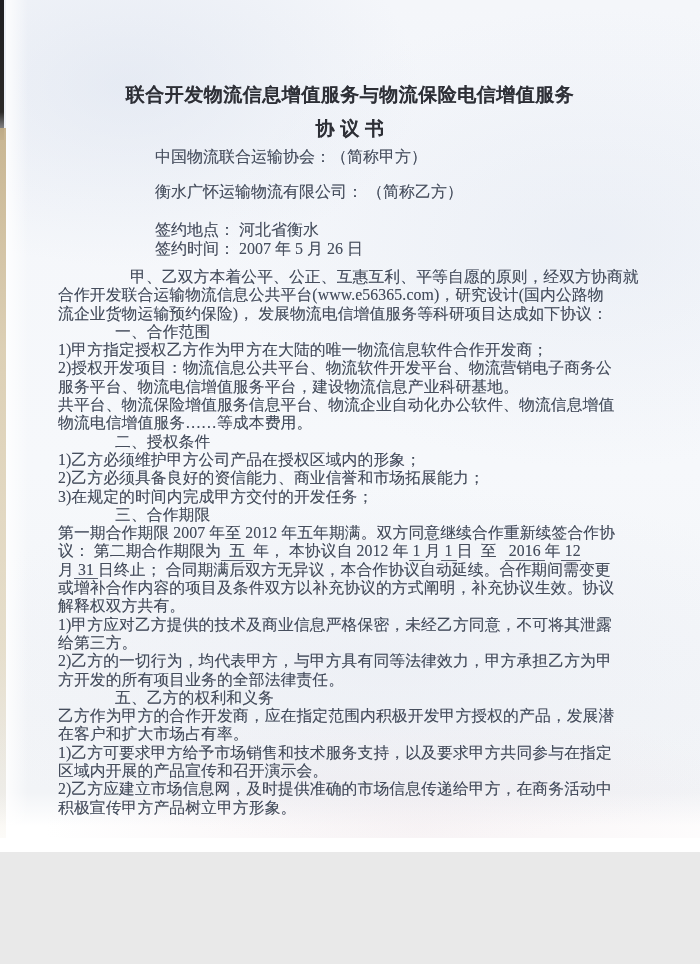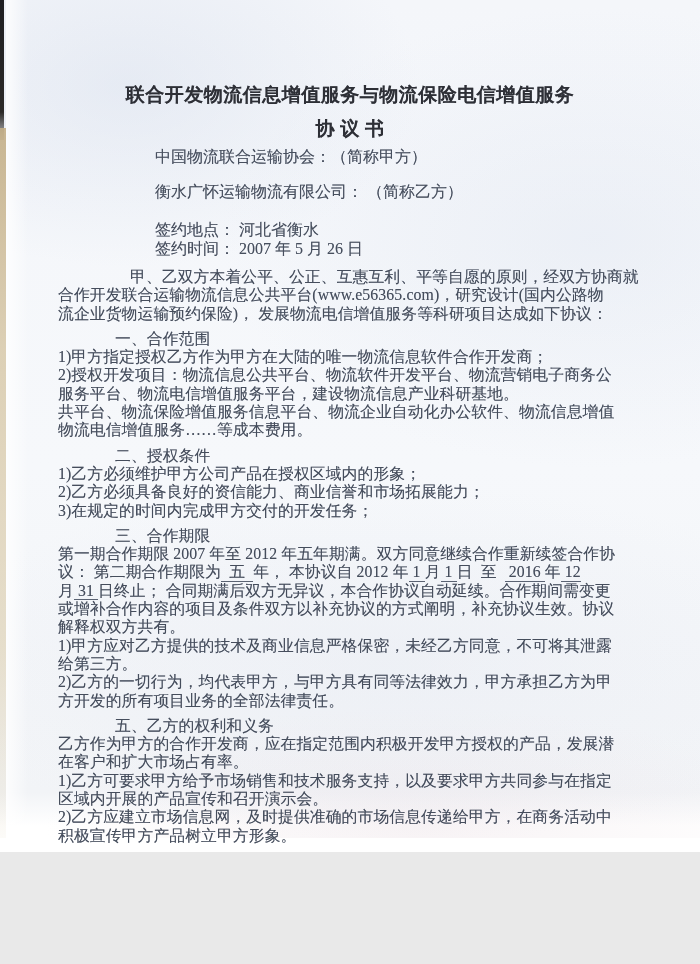--- a/index.html
+++ b/index.html
@@ -56,21 +56,21 @@
   #party-b { top: 182px; text-align: center; }
   #sign-place { top: 220px; }
   #sign-date { top: 239px; }
 
   #document-body {
     position: absolute; left: 58px; top: 268px; width: 558px;
     font-size: 15.8px; color: #454d5c;
     text-shadow: 0 0 0.4px rgba(70,80,100,0.45);
   }
   .line { line-height: 18.3px; white-space: pre; letter-spacing: 0.1px; }
-  .line.heading    { padding-left: 57px; margin-top: 7px; }
+  .line.heading    { padding-left: 57px; }
   .line.para-start { padding-left: 72px; }
   .blank-underline {
     border-bottom: 1px solid #5a6272;
     padding-bottom: 0.5px;
   }
 </style>
 </head>
 <body>
 
 <div id="page">

